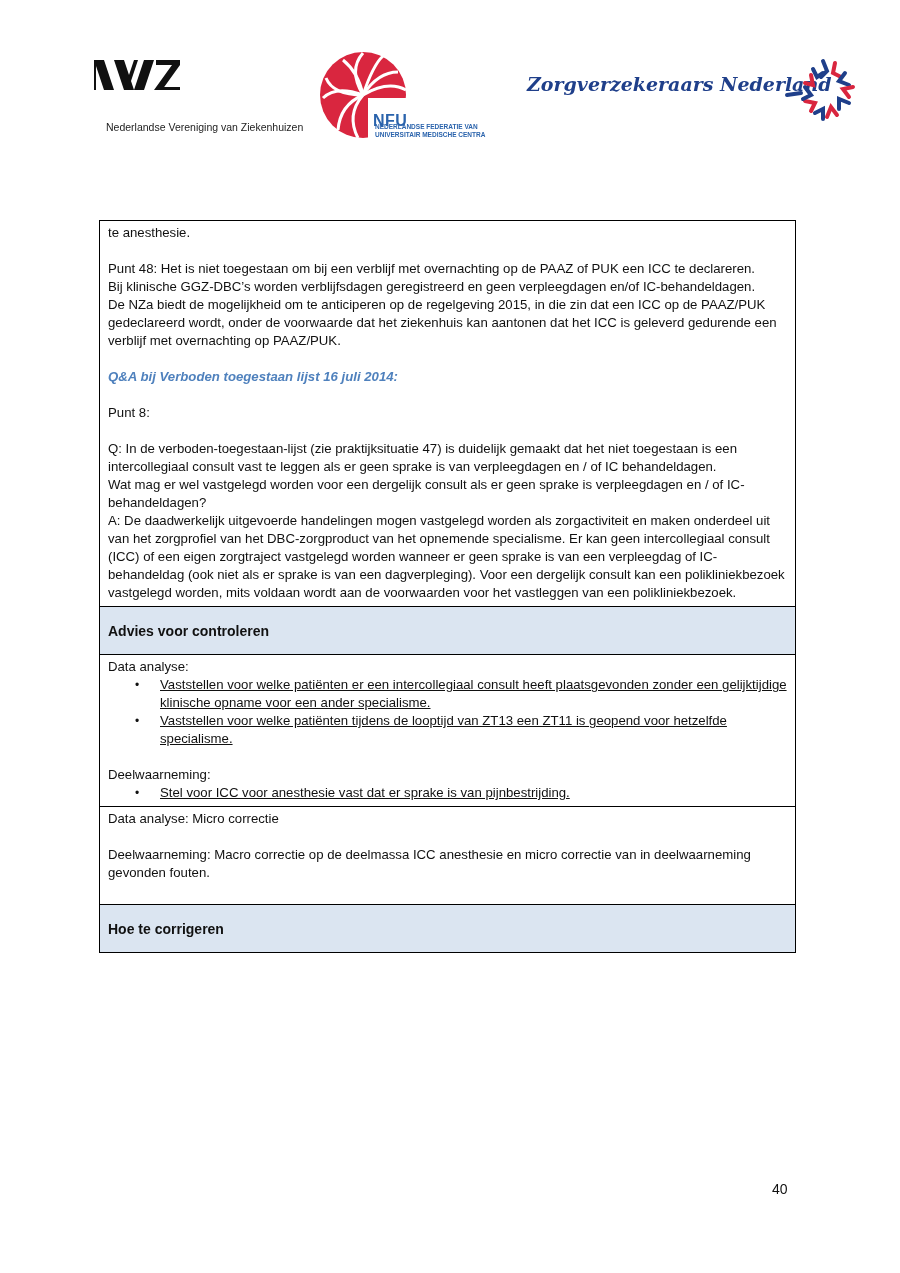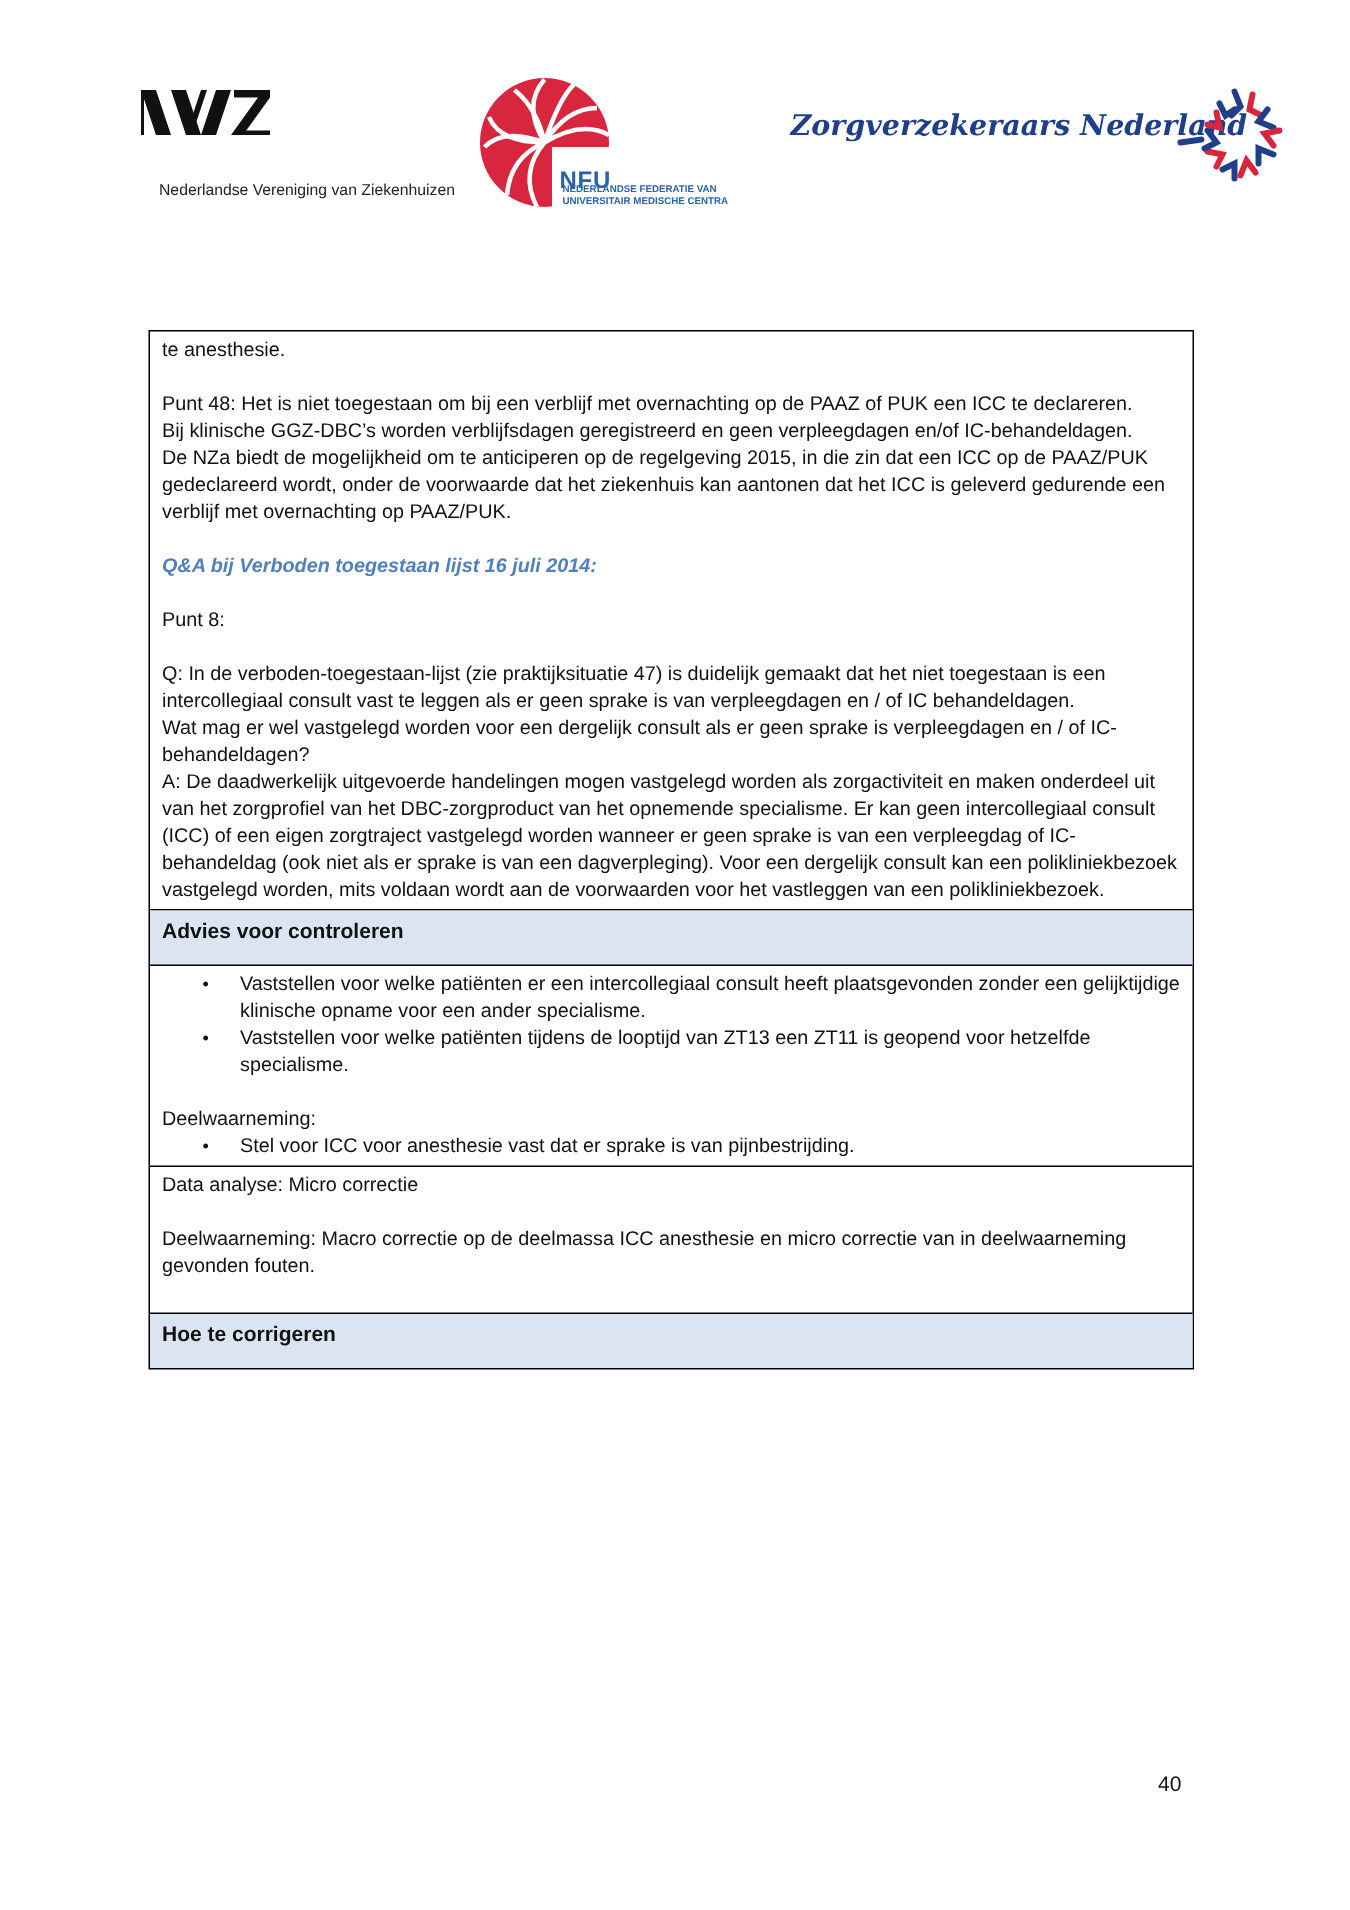--- a/index.html
+++ b/index.html
@@ -16,23 +16,23 @@
   .logo-zn { position: absolute; left: 525px; top: 55px; width: 345px; height: 75px; }
   .zn-text { position: absolute; left: 2px; top: 18px; font-family: "DejaVu Serif", serif; font-style: italic; font-size: 19px; color: #1f3f8a; font-weight: bold; white-space: nowrap; }
   .zn-mark { position: absolute; left: 258px; top: 0; width: 82px; height: 72px; }
 
   .doc-table { position: absolute; left: 99px; top: 220px; width: 697px; border: 1px solid #000; box-sizing: border-box; }
   .cell { padding: 3px 8px 4px 8px; font-size: 13.2px; line-height: 18px; border-bottom: 1px solid #000; }
   .cell:last-child { border-bottom: none; }
   .cell p { margin: 0; }
   .gap { height: 18px; }
   .qa-heading { color: #4f81bd; font-style: italic; font-weight: bold; }
-  .section-head { background: #dbe5f1; font-weight: bold; font-size: 14px; height: 28px; padding-top: 4px; }
+  .section-head { background: #dbe5f1; font-weight: bold; font-size: 14px; height: 28px; padding-top: 15px; }
   .bullets { margin: 0; padding: 0 0 0 52px; list-style: none; }
-  .bullets li { position: relative; }
+  .bullets li { position: relative; text-decoration: underline; }
   .bullets li::before { content: "\2022"; position: absolute; left: -25px; top: 0; font-size: 12px; }
   .page-number { position: absolute; left: 772px; top: 1181px; font-size: 14px; color: #111; }
 </style>
 </head>
 <body>
 
 <div class="header">
   <div class="logo-nvz">
     <svg class="nvz-mark" viewBox="0 0 92 34">
       <polygon points="2,2 12,2 22,32 12,32" fill="#111"></polygon>
@@ -103,20 +103,21 @@
     <p>Punt 8:</p>
     <div class="gap"></div>
     <p>Q: In de verboden-toegestaan-lijst (zie praktijksituatie 47) is duidelijk gemaakt dat het niet toegestaan is een intercollegiaal consult vast te leggen als er geen sprake is van verpleegdagen en / of IC behandeldagen.</p>
     <p>Wat mag er wel vastgelegd worden voor een dergelijk consult als er geen sprake is verpleegdagen en / of IC-behandeldagen?</p>
     <p>A: De daadwerkelijk uitgevoerde handelingen mogen vastgelegd worden als zorgactiviteit en maken onderdeel uit van het zorgprofiel van het DBC-zorgproduct van het opnemende specialisme. Er kan geen intercollegiaal consult (ICC) of een eigen zorgtraject vastgelegd worden wanneer er geen sprake is van een verpleegdag of IC-behandeldag (ook niet als er sprake is van een dagverpleging). Voor een dergelijk consult kan een polikliniekbezoek vastgelegd worden, mits voldaan wordt aan de voorwaarden voor het vastleggen van een polikliniekbezoek.</p>
   </div>
 
   <div class="cell section-head">Advies voor controleren</div>
 
   <div class="cell">
+    <p>Data analyse:</p>
     <ul class="bullets">
       <li>Vaststellen voor welke patiënten er een intercollegiaal consult heeft plaatsgevonden zonder een gelijktijdige klinische opname voor een ander specialisme.</li>
       <li>Vaststellen voor welke patiënten tijdens de looptijd van ZT13 een ZT11 is geopend voor hetzelfde specialisme.</li>
     </ul>
     <div class="gap"></div>
     <p>Deelwaarneming:</p>
     <ul class="bullets">
       <li>Stel voor ICC voor anesthesie vast dat er sprake is van pijnbestrijding.</li>
     </ul>
   </div>

